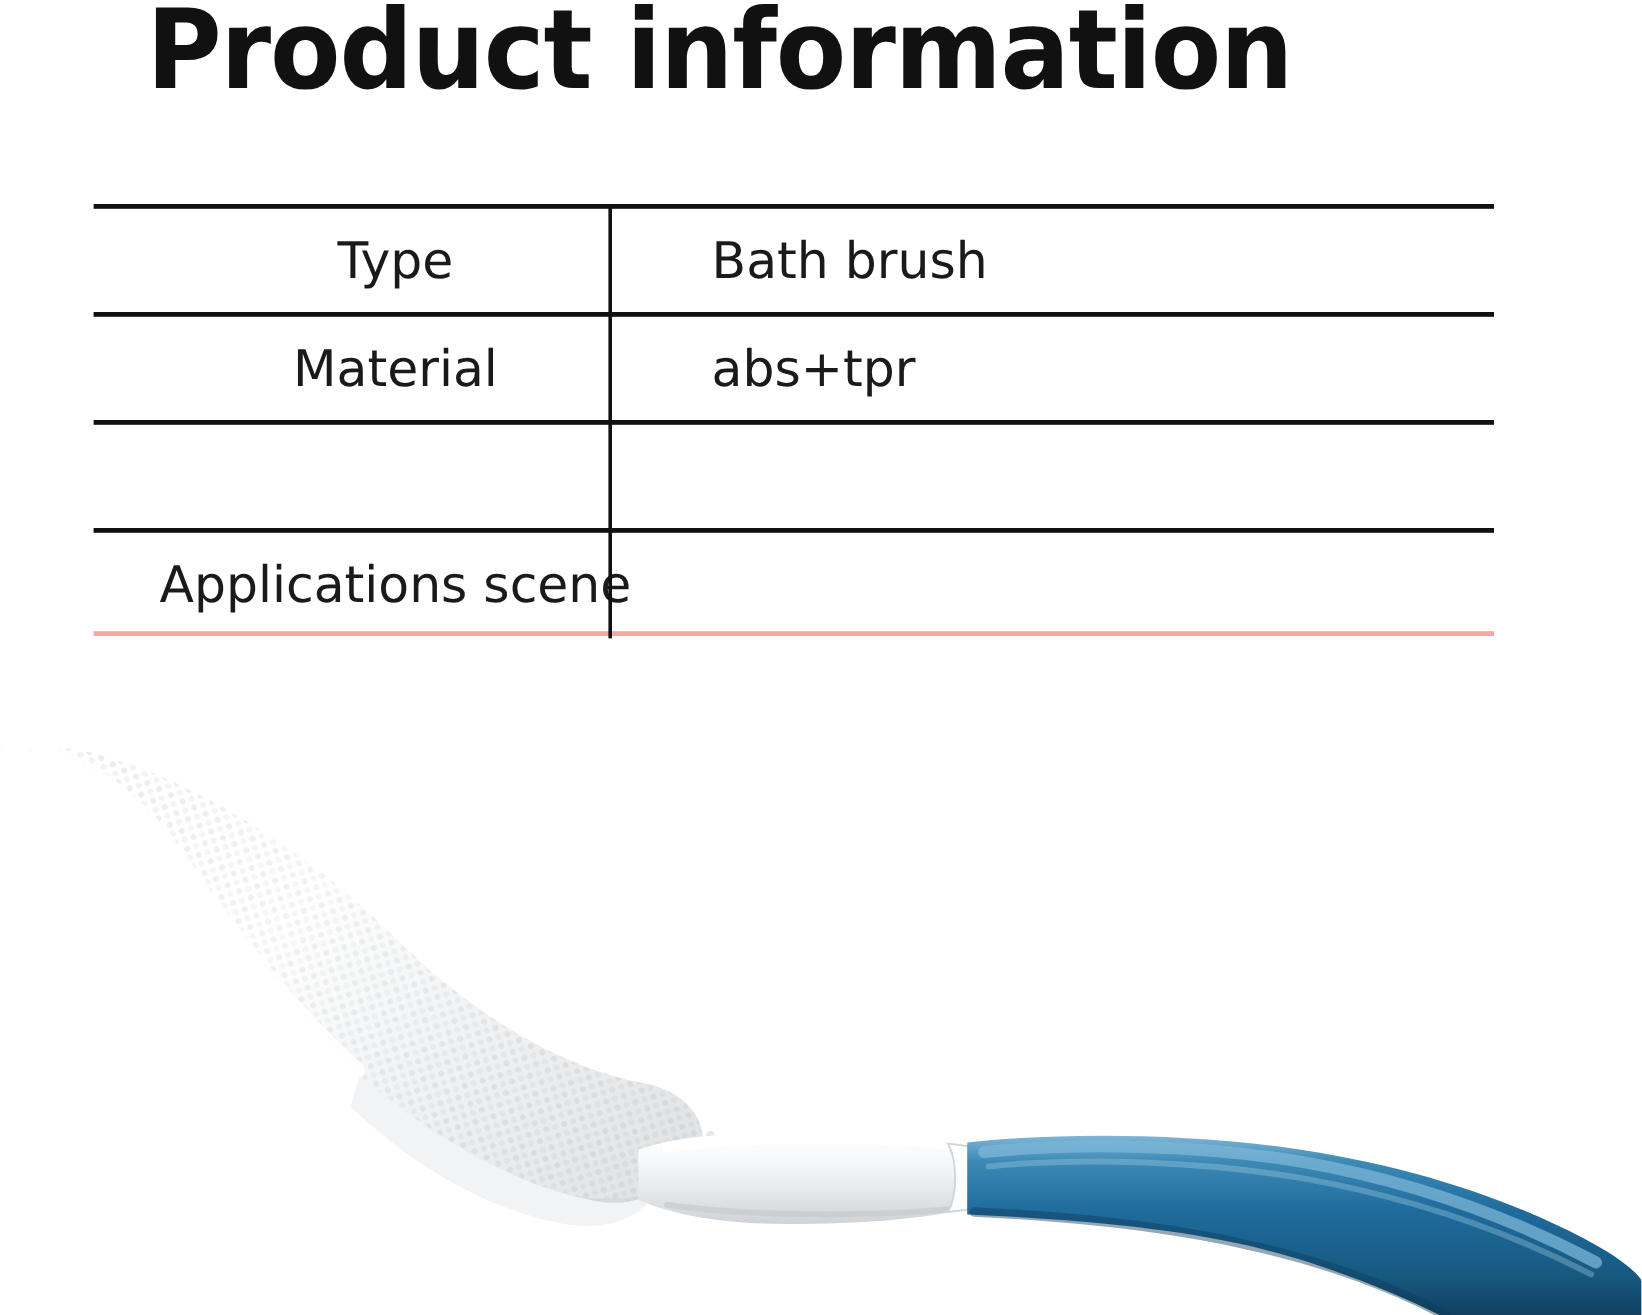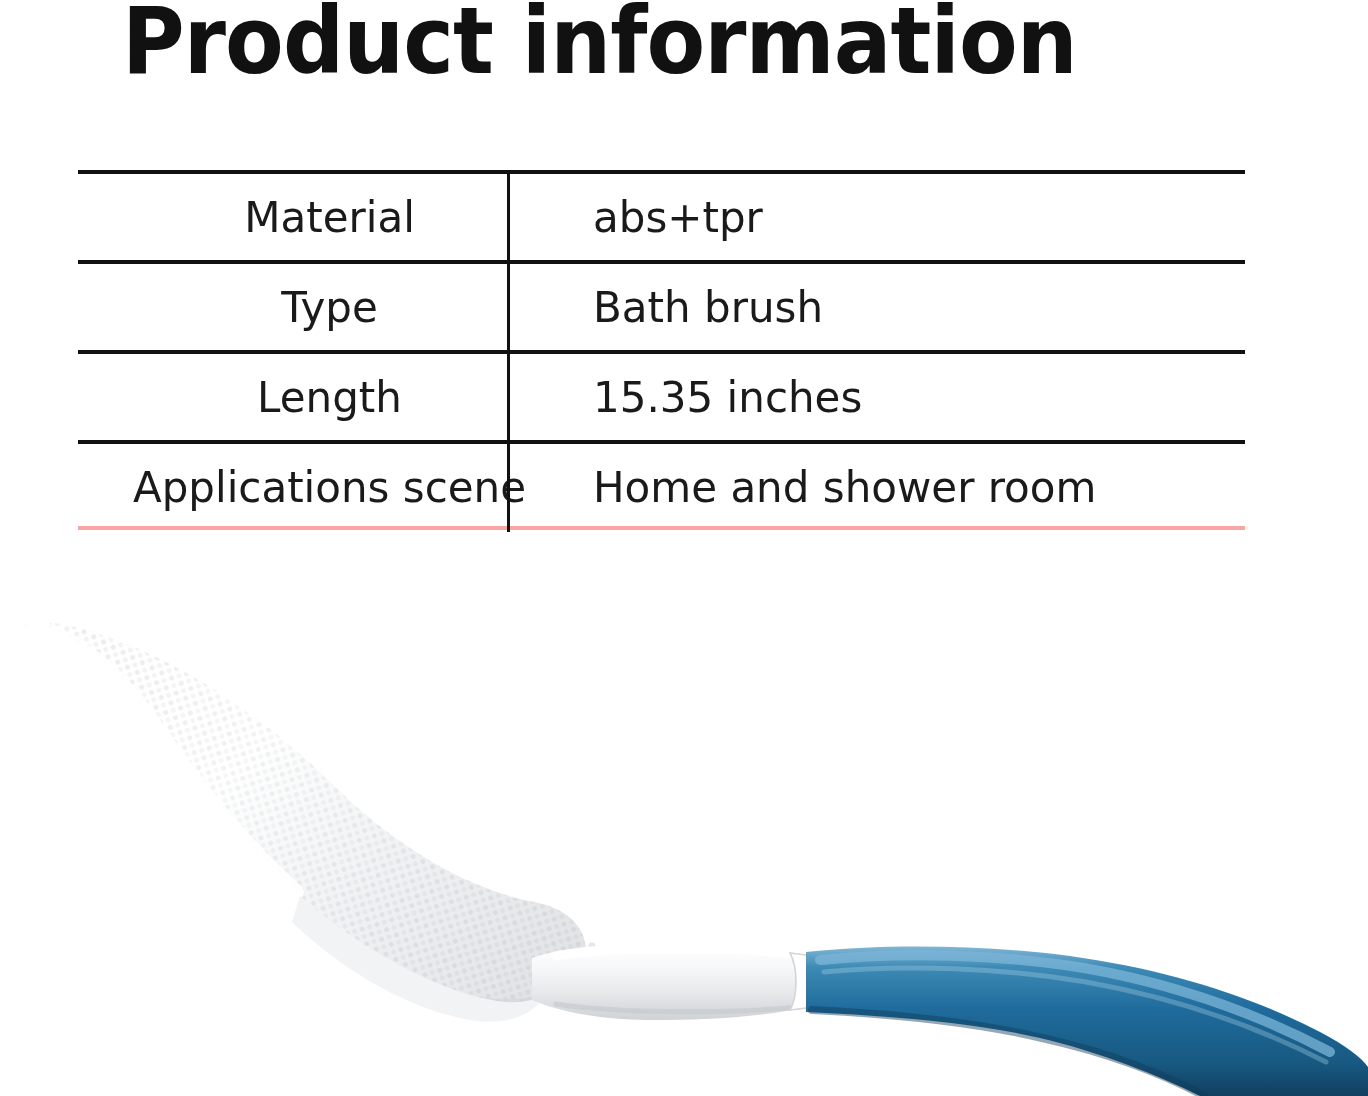--- a/index.html
+++ b/index.html
@@ -94,37 +94,34 @@
   #product-photo svg { display: block; }
 </style>
 </head>
 <body>
 
 <div id="page-title">Product information</div>
 
 <div id="spec-table">
 
   <div class="spec-row">
+    <div class="spec-label">Type</div>
+    <div class="spec-value">Bath brush</div>
+  </div>
+
+  <div class="spec-row">
     <div class="spec-label">Material</div>
     <div class="spec-value">abs+tpr</div>
   </div>
 
   <div class="spec-row">
-    <div class="spec-label">Type</div>
-    <div class="spec-value">Bath brush</div>
-  </div>
-
-  <div class="spec-row">
-    <div class="spec-label">Length</div>
-    <div class="spec-value">15.35 inches</div>
   </div>
 
   <div class="spec-row">
     <div class="spec-label">Applications scene</div>
-    <div class="spec-value">Home and shower room</div>
   </div>
 
 </div>
 <div id="spec-divider"></div>
 
 <div id="product-photo">
   <svg width="1368" height="500" viewBox="0 0 1368 500" xmlns="http://www.w3.org/2000/svg">
     <defs>
 
       <pattern id="meshPat" width="11" height="11" patternUnits="userSpaceOnUse" patternTransform="rotate(28)">

